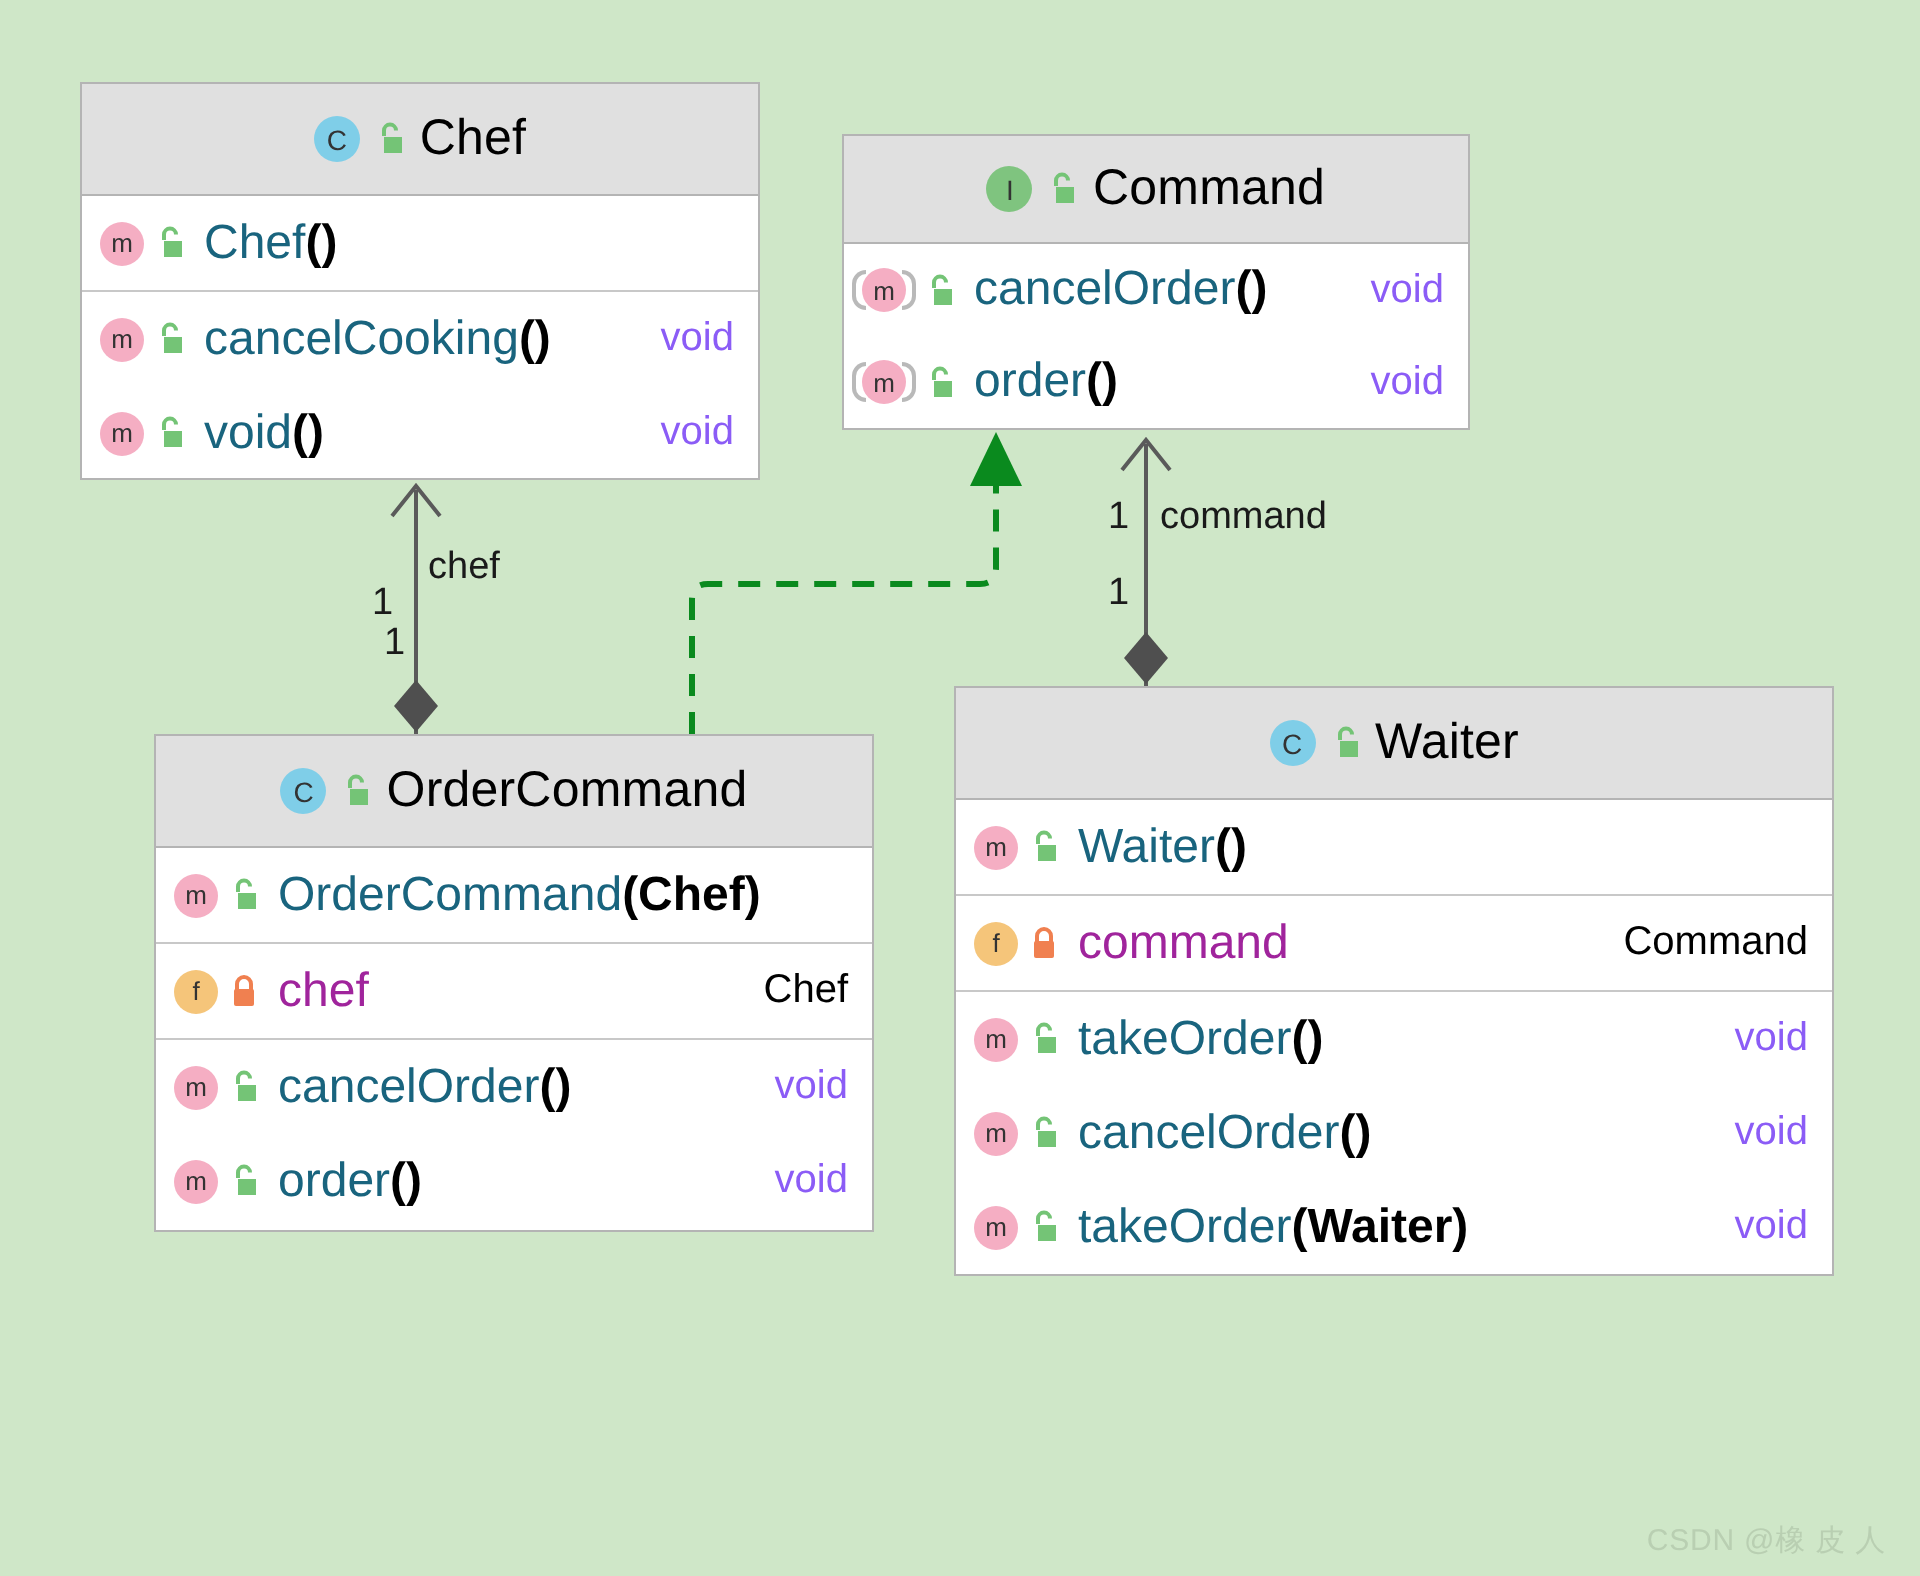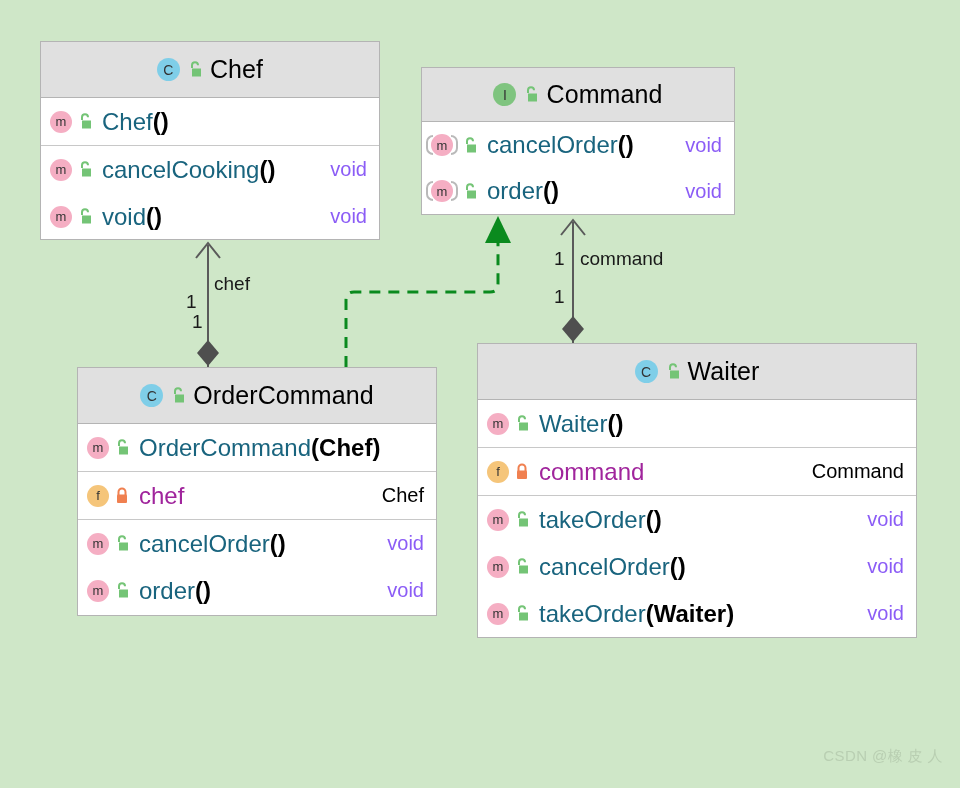--- a/index.html
+++ b/index.html
@@ -134,21 +134,21 @@
   .edge-label {
     position: absolute;
     font-size: 19px;
     color: #1a1a1a;
     white-space: nowrap;
   }
   
   #watermark {
     position: absolute;
     right: 17px;
-    bottom: 22px;
+    bottom: 8px;
     font-size: 15px;
     color: #b9cfb2;
     letter-spacing: .4px;
     white-space: nowrap;
   }
 </style>
 </head>
 <body>
 
 <div id="canvas">

